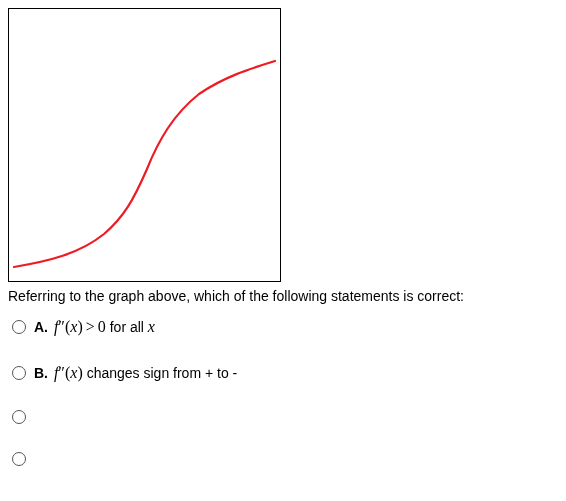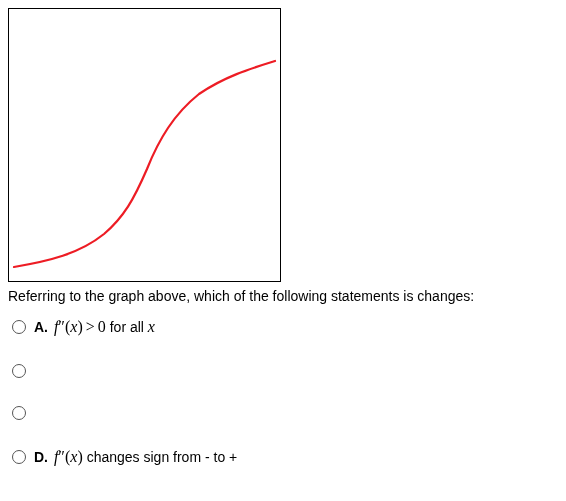--- a/index.html
+++ b/index.html
@@ -81,41 +81,41 @@
 <div class="graph-box">
   <svg viewBox="0 0 271 272">
     <path d="M 5 258
          C 40 252, 70 245, 95 225
          C 115 208, 125 190, 138 160
          C 150 130, 165 105, 190 85
          C 215 68, 240 60, 266 52" stroke="#ed1c24" stroke-width="2.2" fill="none" stroke-linecap="round"></path>
   </svg>
 </div>
 
-<div class="question-text">Referring to the graph above, which of the following statements is changes:</div>
+<div class="question-text">Referring to the graph above, which of the following statements is correct:</div>
 
 <div class="options">
 
   <div class="option">
     <span class="radio"></span>
     <span>
       <span class="opt-label">A.</span>
       <span class="math">f<span class="prime">″</span><span class="paren">(</span>x<span class="paren">)</span><span class="rel">&gt;</span><span style="font-style:normal">0</span></span><span class="tail"> for all </span><span class="math">x</span>
     </span>
   </div>
 
   <div class="option">
     <span class="radio"></span>
+    <span>
+      <span class="opt-label">B.</span>
+      <span class="math">f<span class="prime">″</span><span class="paren">(</span>x<span class="paren">)</span></span><span class="tail"> changes sign from + to -</span>
+    </span>
   </div>
 
   <div class="option">
     <span class="radio"></span>
   </div>
 
   <div class="option">
     <span class="radio"></span>
-    <span>
-      <span class="opt-label">D.</span>
-      <span class="math">f<span class="prime">″</span><span class="paren">(</span>x<span class="paren">)</span></span><span class="tail"> changes sign from - to +</span>
-    </span>
   </div>
 
 </div>
 
 </body></html>

